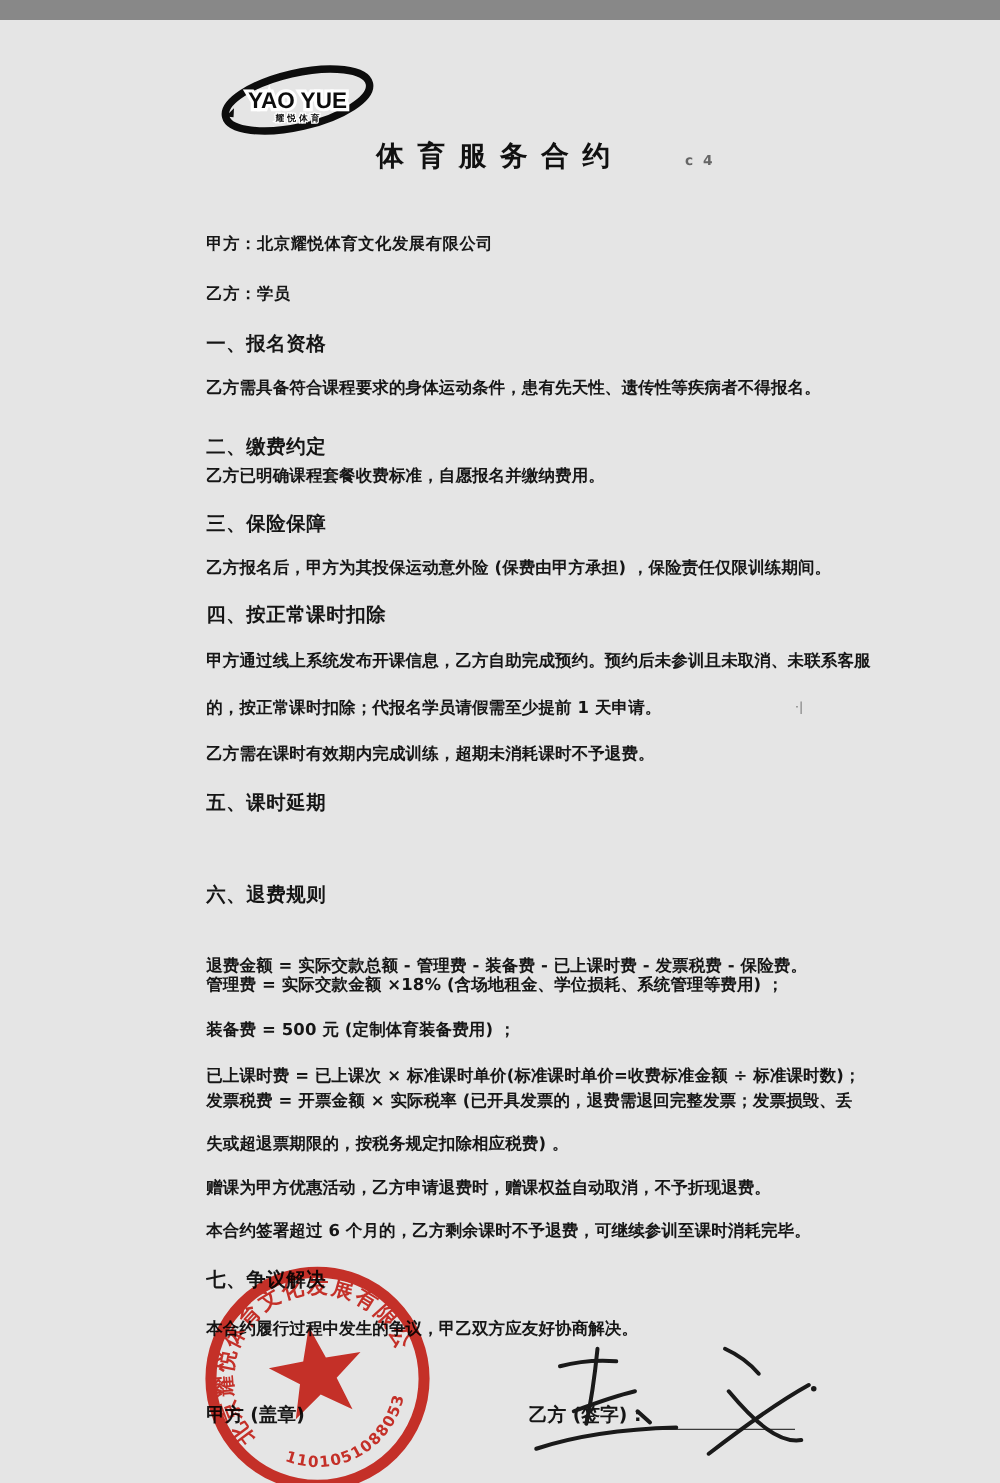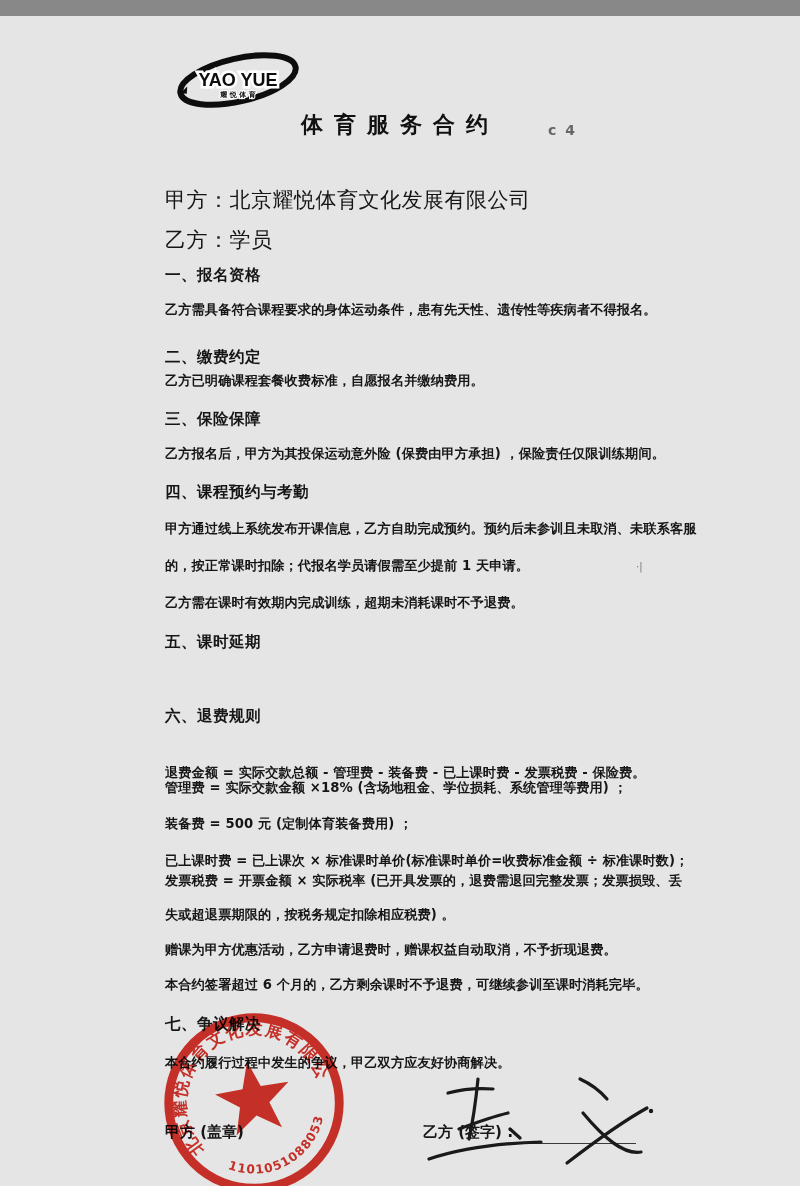--- a/index.html
+++ b/index.html
@@ -17,33 +17,33 @@
   .logo svg{display:block;}
   
   .title{
     position:absolute;top:94px;left:0;width:100%;
     text-align:center;
     font-size:22px;font-weight:800;letter-spacing:11px;
     color:#111;margin:0;
   }
   .artifact{
     position:absolute;left:548px;top:106px;
-    font-size:14px;color:#666;letter-spacing:2px;font-weight:600;
+    font-size:11px;color:#666;letter-spacing:2px;font-weight:600;
   }
   .dot-artifact{
     position:absolute;left:636px;top:545px;
     font-size:10px;color:#777;
   }
   
   .line{
     position:absolute;left:165px;
     white-space:nowrap;
     color:#161616;
   }
-  .party{font-size:21px;font-weight:400;letter-spacing:0.5px;}
+  .party{font-size:13px;font-weight:700;letter-spacing:0.5px;}
   .head{font-size:15.5px;font-weight:800;letter-spacing:0.5px;}
   .body{font-size:13.2px;font-weight:600;letter-spacing:0.1px;}
   .sig-label{font-size:15px;font-weight:800;}
   .sig-underline{
     position:absolute;left:512px;top:1127px;width:124px;height:0;
     border-top:1.6px solid #3a3a3a;
   }
   
   .stamp{
     position:absolute;left:156px;top:988px;width:196px;height:198px;
@@ -77,21 +77,21 @@
 
   <div class="line head" style="top:249px">一、报名资格</div>
   <div class="line body" style="top:285px">乙方需具备符合课程要求的身体运动条件，患有先天性、遗传性等疾病者不得报名。</div>
 
   <div class="line head" style="top:331px">二、缴费约定</div>
   <div class="line body" style="top:356px">乙方已明确课程套餐收费标准，自愿报名并缴纳费用。</div>
 
   <div class="line head" style="top:393px">三、保险保障</div>
   <div class="line body" style="top:429px">乙方报名后，甲方为其投保运动意外险 (保费由甲方承担) ，保险责任仅限训练期间。</div>
 
-  <div class="line head" style="top:466px">四、课程预约与考勤</div>
+  <div class="line head" style="top:466px">四、按正常课时扣除</div>
   <div class="line body" style="top:504px">甲方通过线上系统发布开课信息，乙方自助完成预约。预约后未参训且未取消、未联系客服</div>
   <div class="line body" style="top:541px">的，按正常课时扣除；代报名学员请假需至少提前 1 天申请。</div>
   <div class="line body" style="top:578px">乙方需在课时有效期内完成训练，超期未消耗课时不予退费。</div>
 
   <div class="line head" style="top:616px">五、课时延期</div>
 
   <div class="line head" style="top:690px">六、退费规则</div>
   <div class="line body" style="top:748px">退费金额 = 实际交款总额 - 管理费 - 装备费 - 已上课时费 - 发票税费 - 保险费。</div>
   <div class="line body" style="top:763px">管理费 = 实际交款金额 ×18% (含场地租金、学位损耗、系统管理等费用) ；</div>
   <div class="line body" style="top:799px">装备费 = 500 元 (定制体育装备费用) ；</div>

